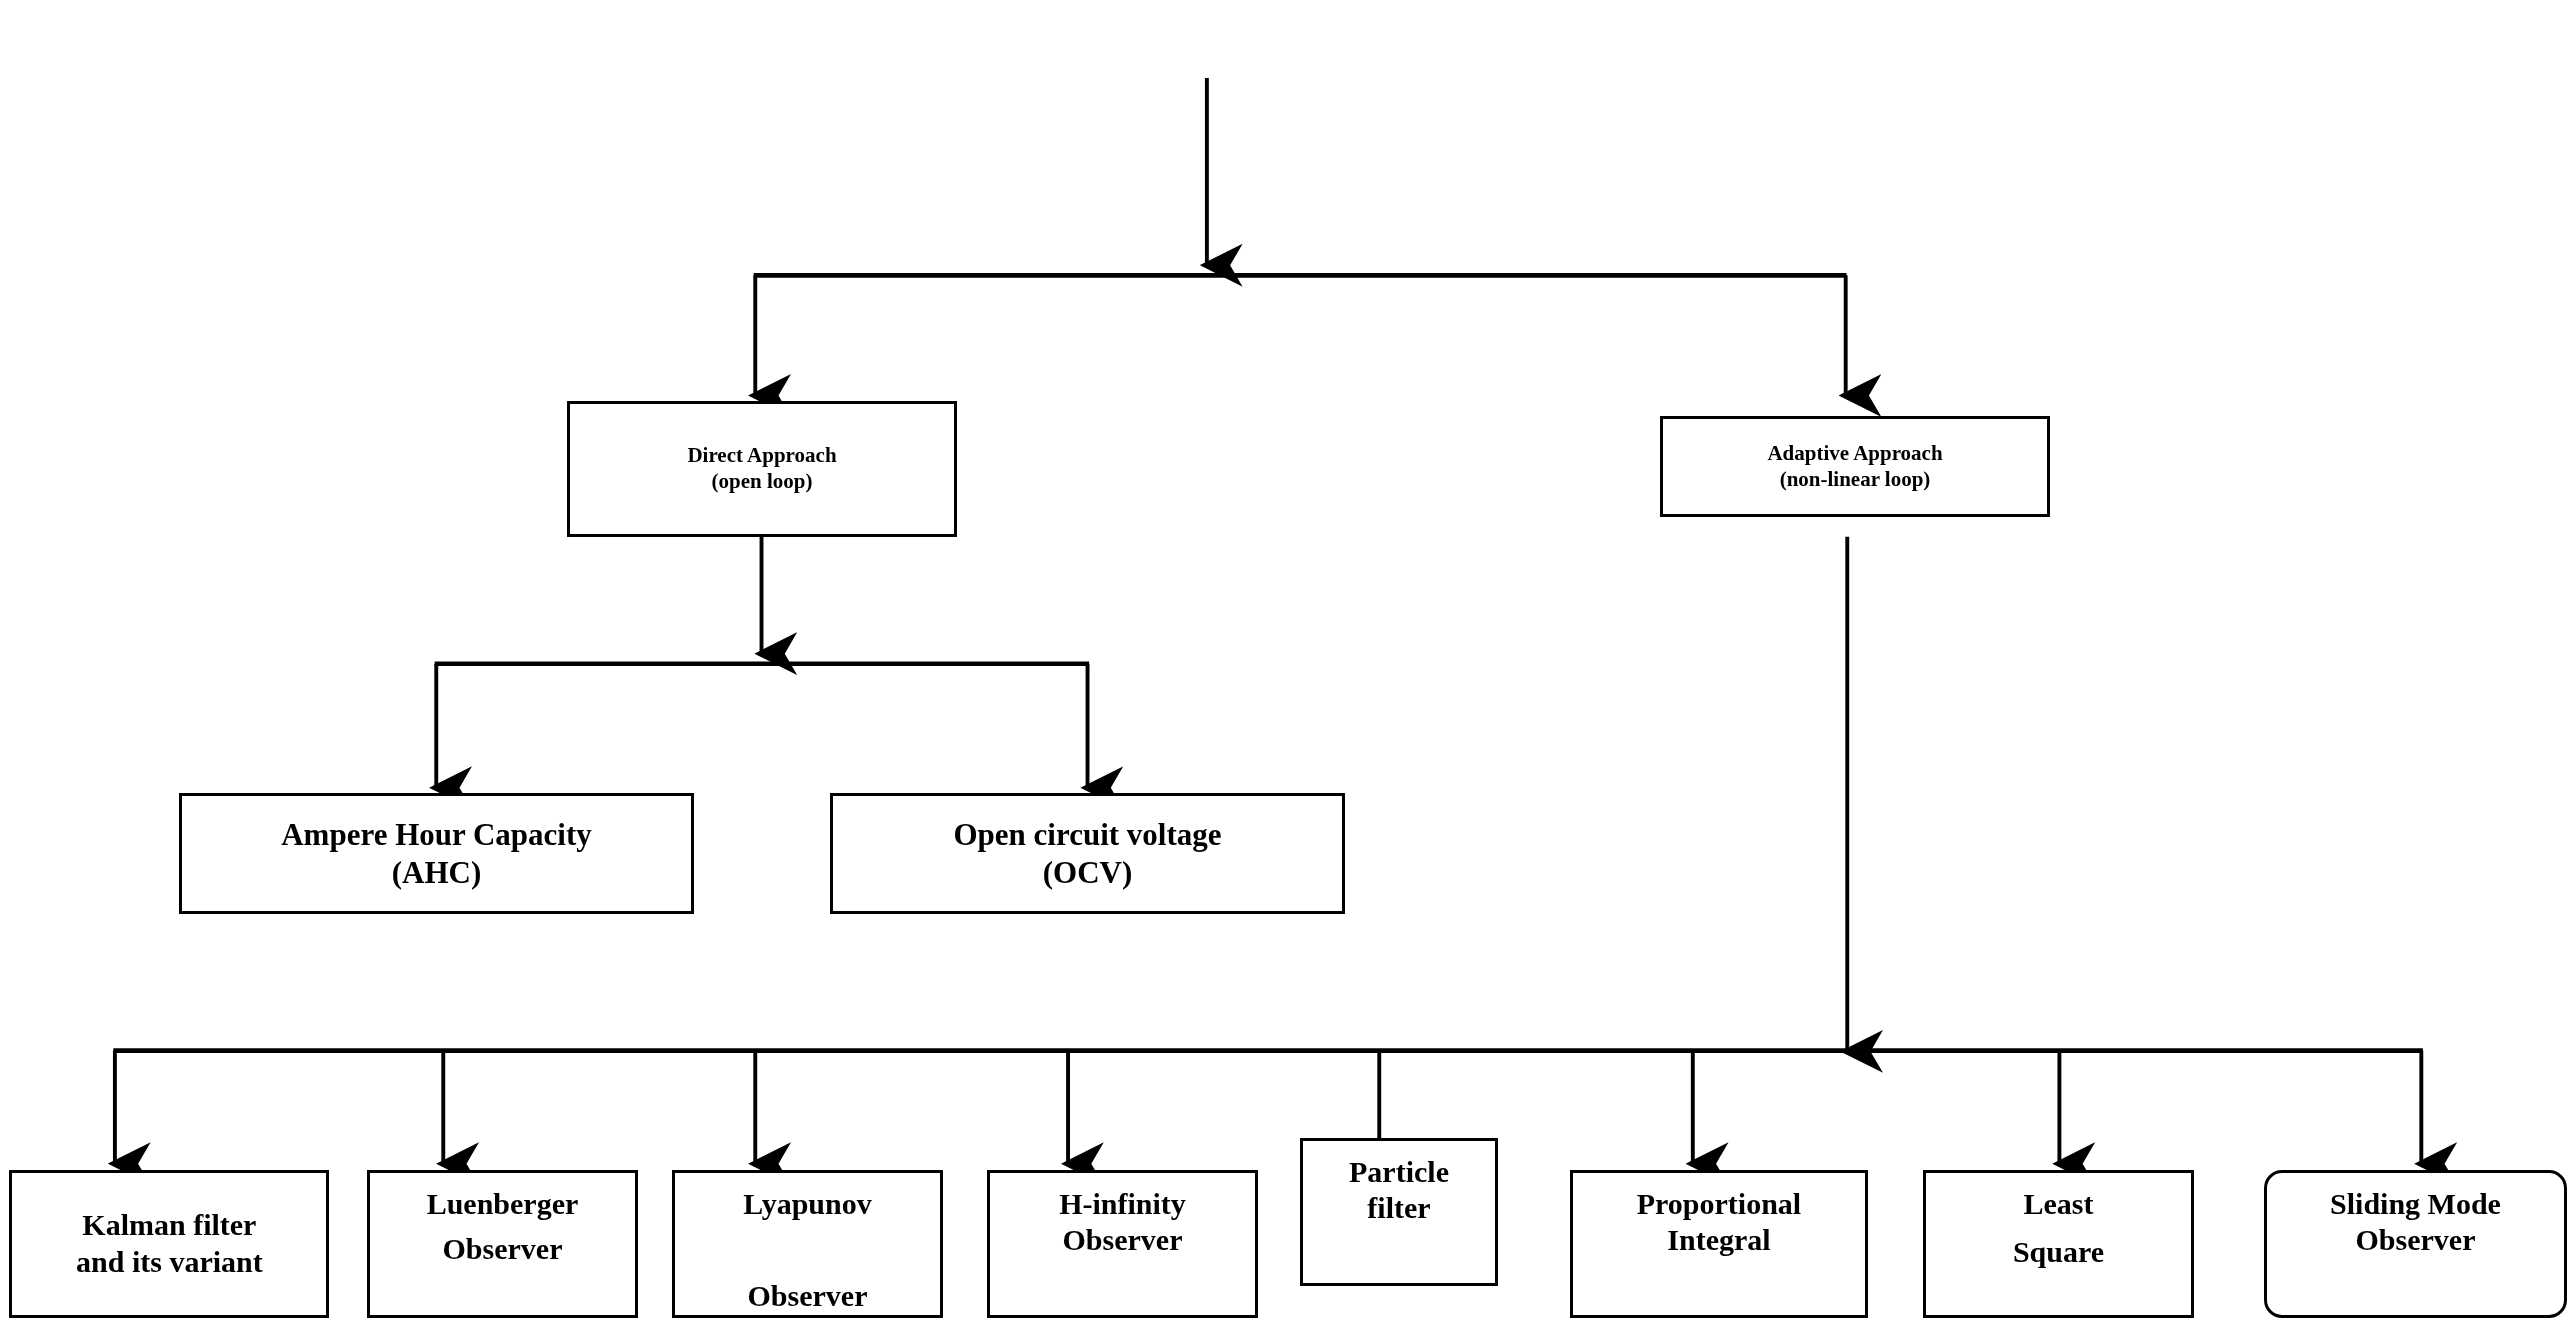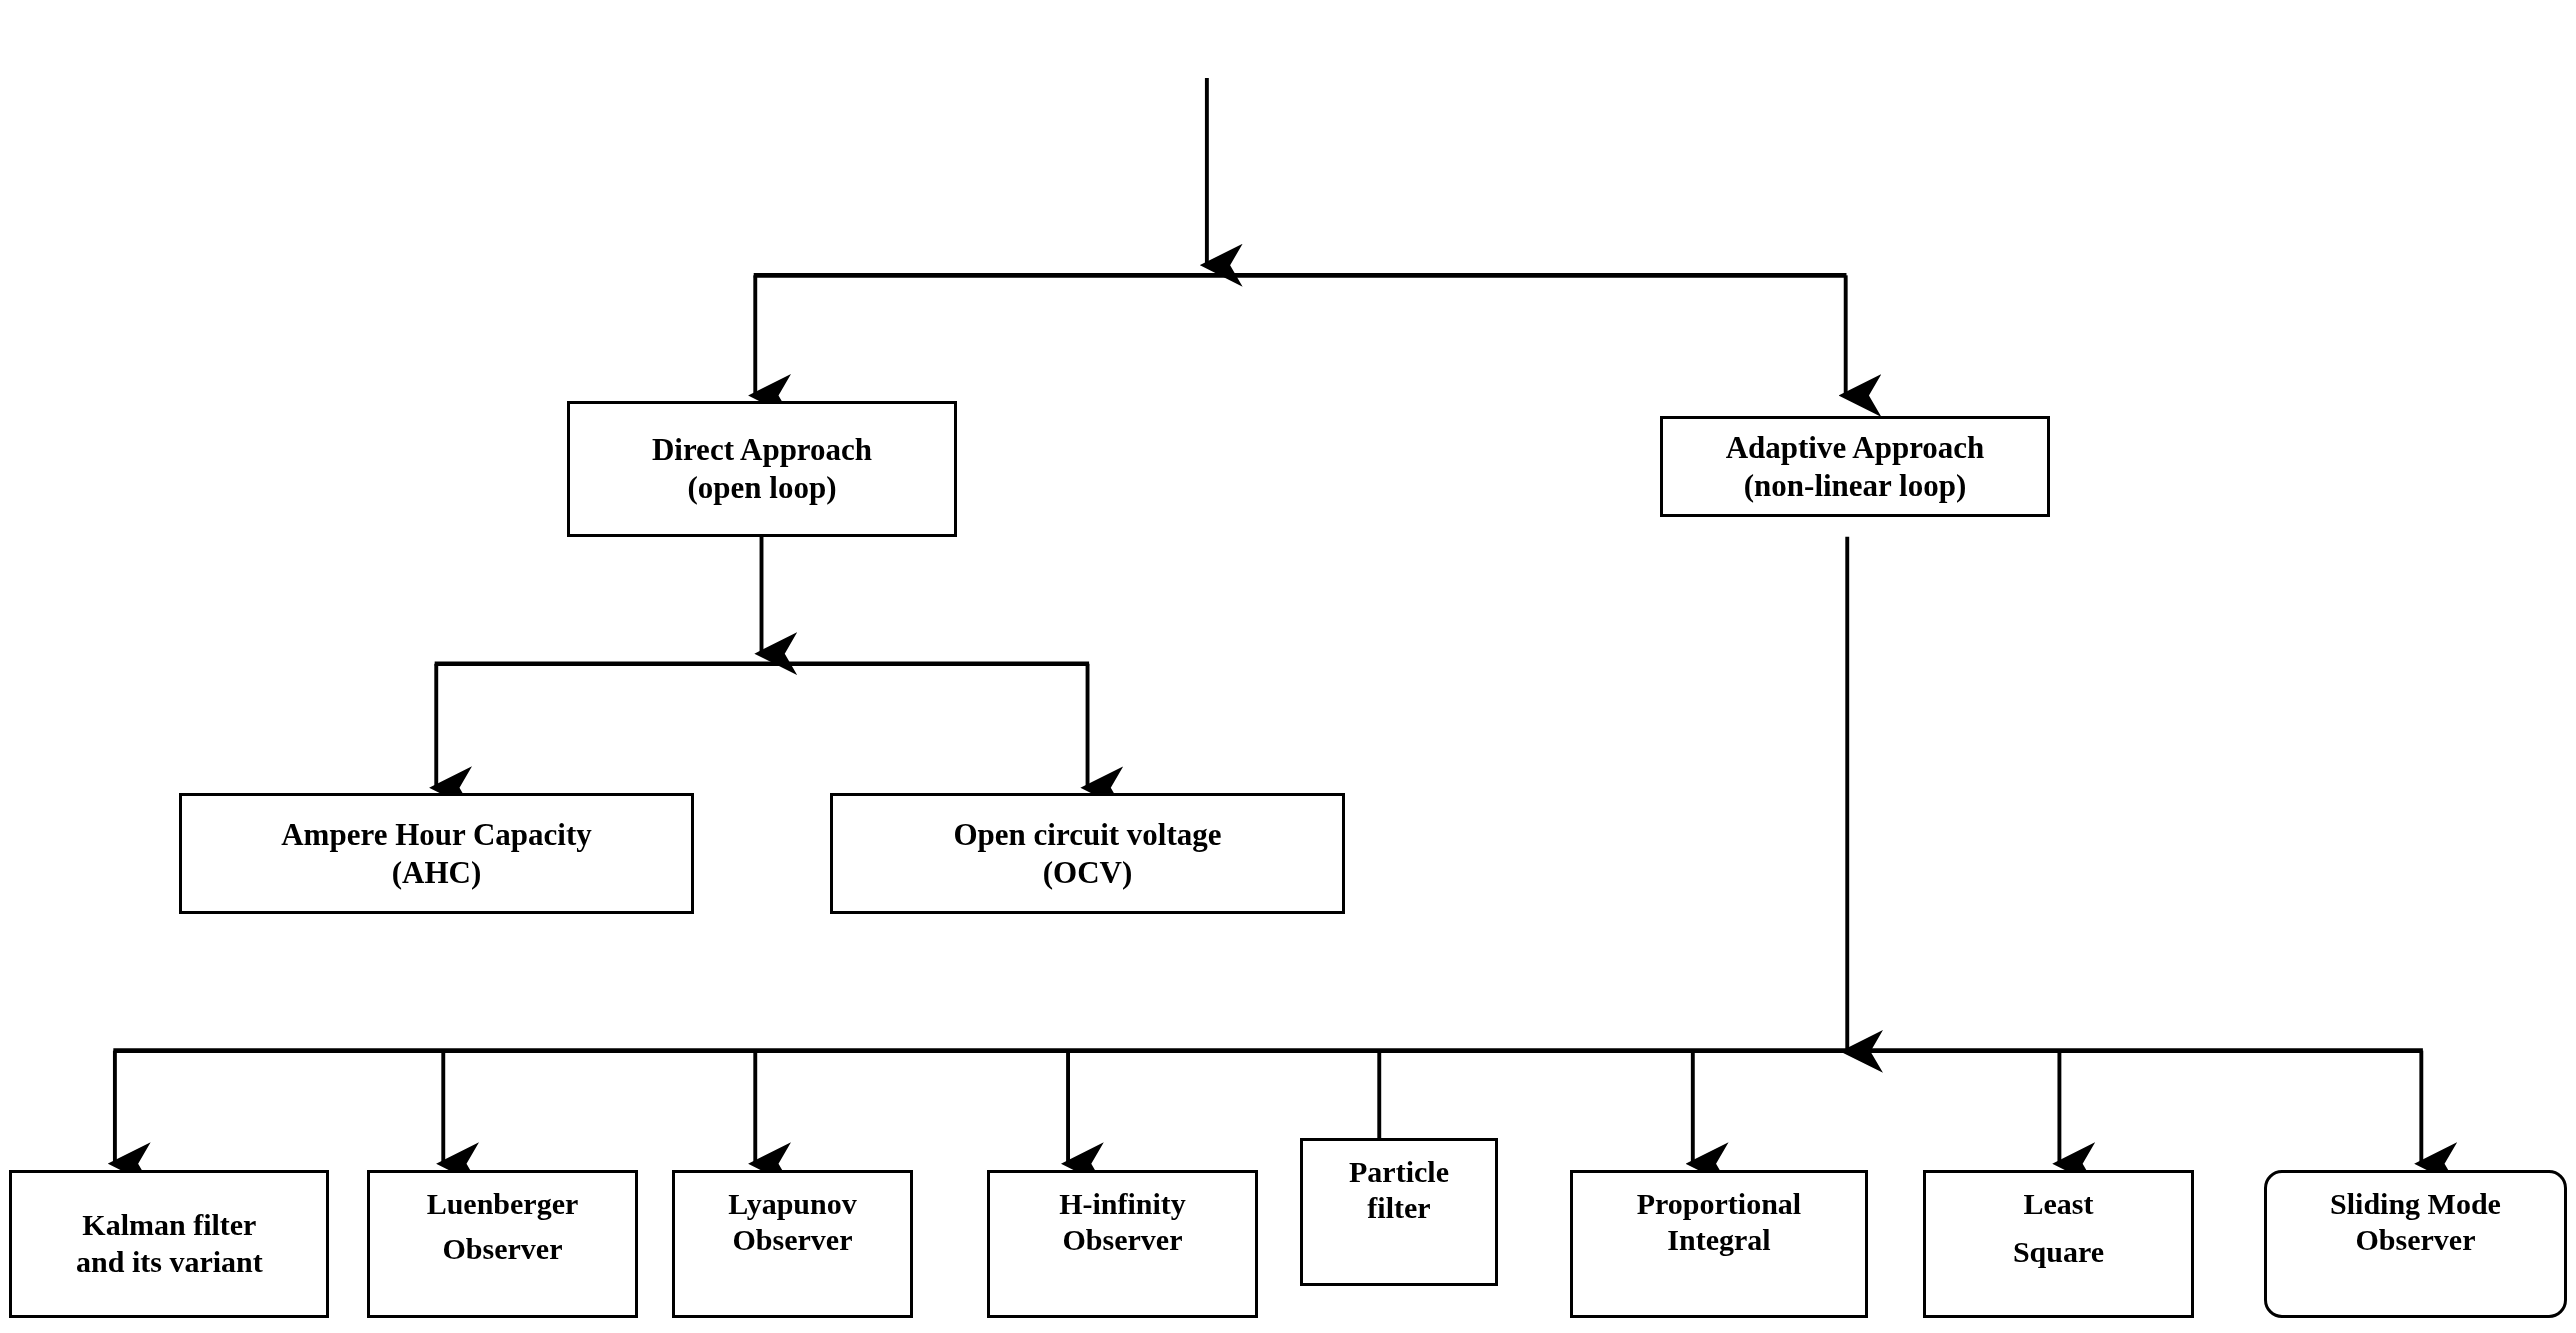--- a/index.html
+++ b/index.html
@@ -42,21 +42,21 @@
   }
   .node .line {
     display: block;
     white-space: nowrap;
   }
   .node.align-top {
     justify-content: flex-start;
     padding-top: 12.5px;
   }
   .f-root   { font-size: 31px; }
-  .f-mid    { font-size: 31px; }
+  .f-mid    { font-size: 21px; }
   .f-sub    { font-size: 31px; }
   .f-leaf   { font-size: 30px; }
 </style>
 </head>
 <body>
 
 <div id="diagram-root">
 
   <svg id="diagram-svg" viewBox="0 0 3302 1709" xmlns="http://www.w3.org/2000/svg">
     <defs>
@@ -148,21 +148,21 @@
   <div class="node f-leaf" style="left:9.4px; top:1170px; width:320px; height:148px;">
     <span class="line">Kalman filter</span>
     <span class="line">and its variant</span>
   </div>
 
   <div class="node f-leaf align-top" style="left:367px; top:1170px; width:271px; height:148px;gap:9px;">
     <span class="line">Luenberger</span>
     <span class="line">Observer</span>
   </div>
 
-  <div class="node f-leaf align-top" style="left:672px; top:1170px; width:241px; height:148px;">
+  <div class="node f-leaf align-top" style="left:672px; top:1170px; width:271px; height:148px;justify-content:space-between;">
     <span class="line">Lyapunov</span>
     <span class="line">Observer</span>
   </div>
 
   <div class="node f-leaf align-top" style="left:987px; top:1170px; width:271px; height:148px;">
     <span class="line">H-infinity</span>
     <span class="line">Observer</span>
   </div>
 
   <div class="node f-leaf align-top" style="left:1300px; top:1138px; width:198px; height:148px;">

